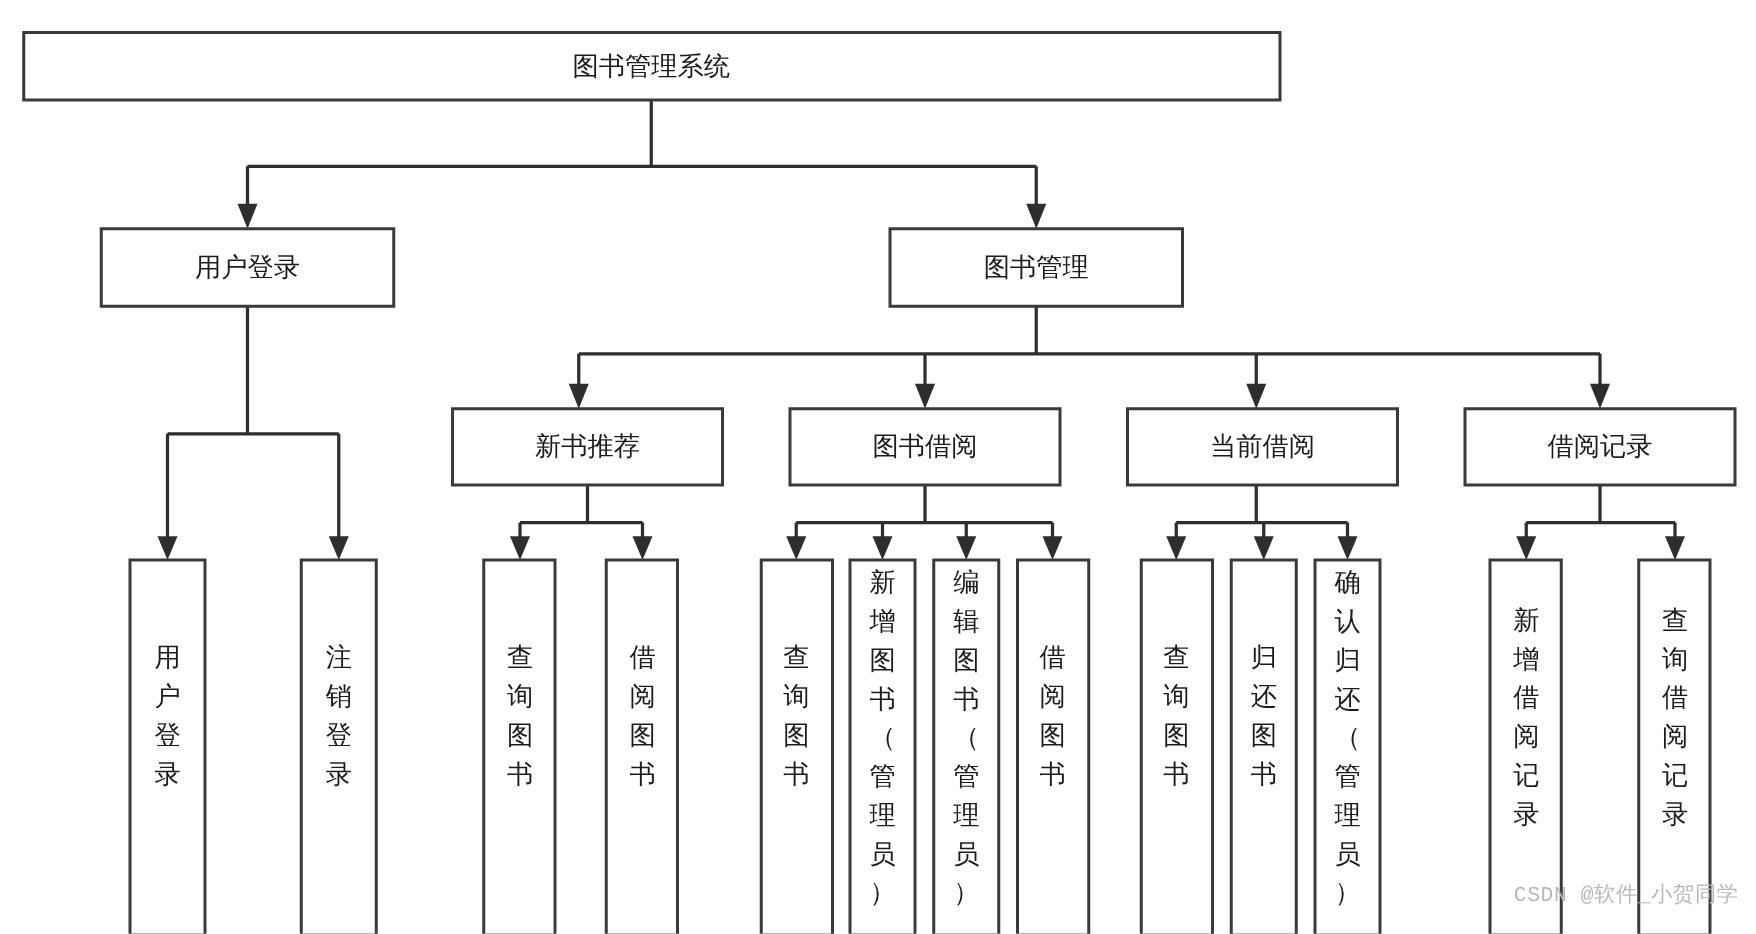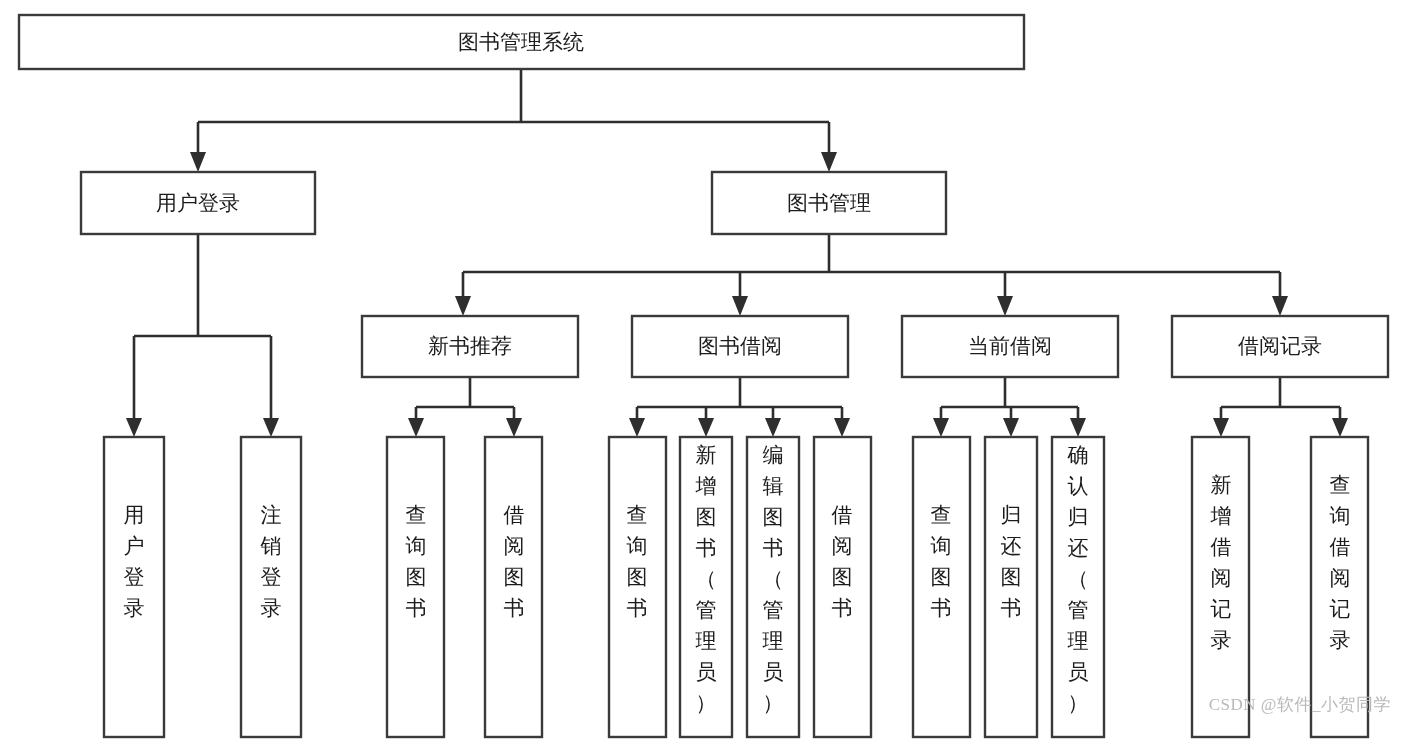--- a/index.html
+++ b/index.html
@@ -9,21 +9,21 @@
   }
   body {
     width: 1405px;
     height: 747px;
     font-family: "DejaVu Sans", "Liberation Sans", sans-serif;
     overflow: hidden;
     position: relative;
   }
   #diagram-root {
     position: absolute;
-    left: 0; top: 2px;
+    left: 0; top: 13px;
     width: 1405px;
     height: 720px;
   }
   svg.flow {
     display: block;
     width: 1405px;
     height: 747px;
   }
   .node-rect {
     fill: #ffffff;
@@ -55,21 +55,21 @@
   .node-label-v {
     font-family: "DejaVu Sans", "Liberation Sans", sans-serif;
     font-size: 21px;
     fill: #1c1c1c;
     text-anchor: middle;
   }
   .watermark {
     position: absolute;
     right: 14px;
     bottom: 6px;
-    font-family: Liberation Serif, serif;
+    font-family: Liberation Mono, monospace;
     font-size: 17px;
     color: #b9b9b9;
     white-space: nowrap;
     letter-spacing: 0.5px;
   }
 </style>
 </head>
 <body>
 
 <div id="diagram-root">

